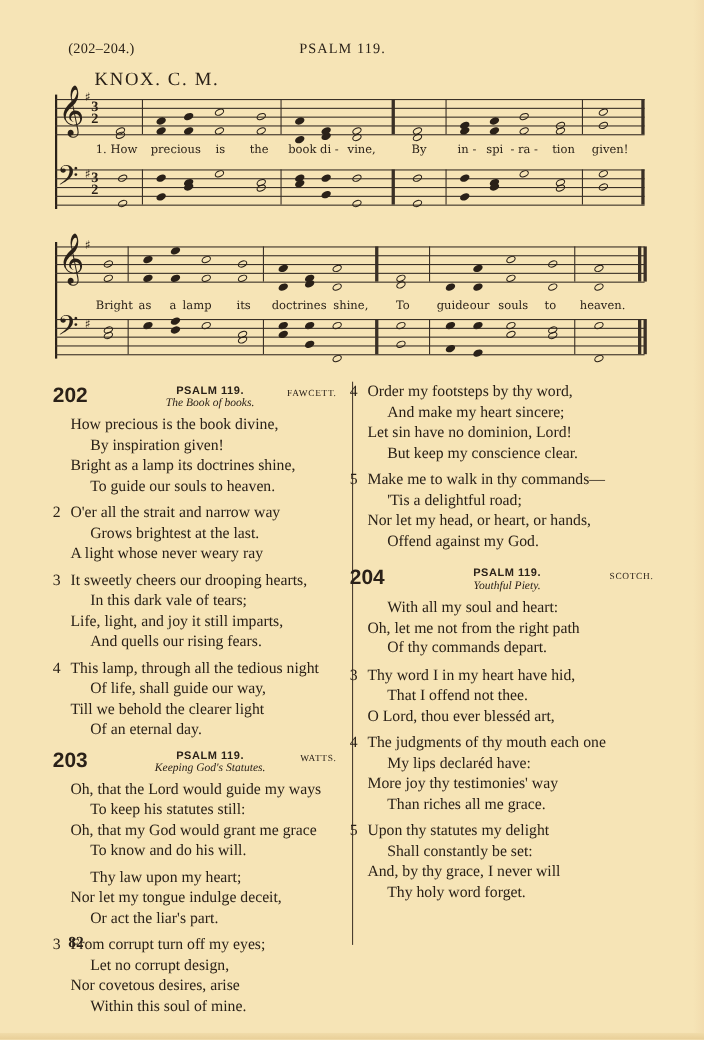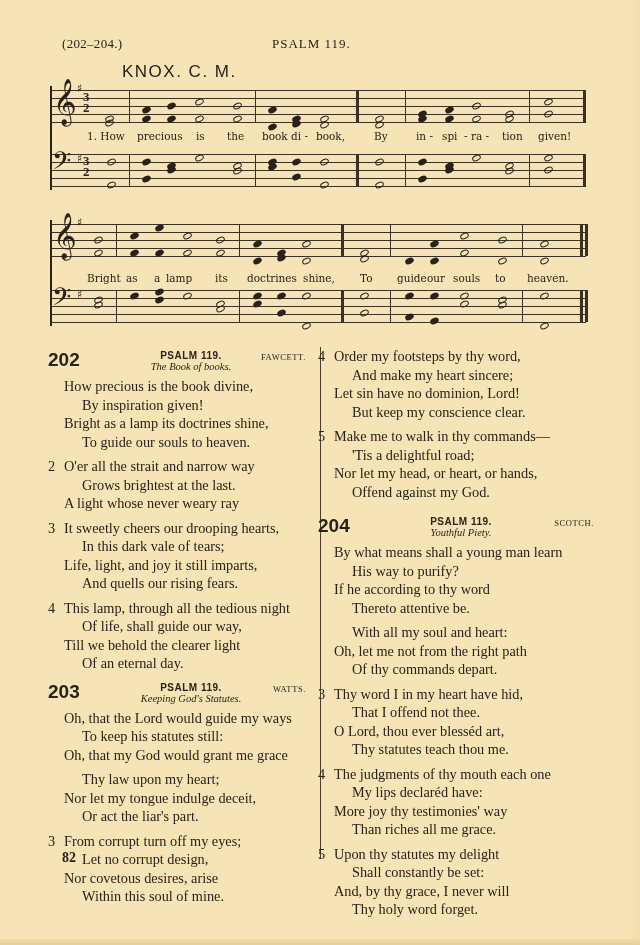--- a/index.html
+++ b/index.html
@@ -8,21 +8,21 @@
     background:#f6e4b6;
     position:relative;
     font-family:"Liberation Serif", "DejaVu Serif", serif;
     color:#2a2118;
   }
   .page-edge { position:absolute; left:0; right:0; bottom:0; height:6px; background:linear-gradient(#f1dcaa,#e8cf98); }
   .right-edge { position:absolute; top:0; bottom:0; right:0; width:10px; background:linear-gradient(90deg,#f6e4b6,#f2dcae); }
 
   .running-head { position:absolute; top:36px; left:62px; font-size:13px; letter-spacing:0.3px; }
   .running-title { position:absolute; top:36px; left:272px; font-size:13px; letter-spacing:1px; }
-  .tune-name { position:absolute; top:62px; left:86px; font-size:17px; letter-spacing:1.5px; font-family:Liberation Sans, sans-serif;margin-left:36px; }
+  .tune-name { position:absolute; top:62px; left:86px; font-size:17px; letter-spacing:1.5px; font-family:Liberation Serif, serif; }
 
   .system { position:absolute; left:50px; width:536px; }
   .staff { position:absolute; left:0; right:0; height:32px; }
   .staff .line { position:absolute; left:0; right:0; height:1px; background:#3a3026; }
   .barline { position:absolute; width:1px; background:#3a3026; }
   .barline.thick { width:3px; }
   .sys-brace { position:absolute; left:0; width:2px; background:#2a2118; }
   .clef { position:absolute; font-family:"DejaVu Sans", sans-serif; color:#2a2118; }
   .timesig { position:absolute; font-size:13px; line-height:11px; font-weight:bold; text-align:center; }
   .keysig { position:absolute; font-size:11px; font-family:"DejaVu Sans",sans-serif; }
@@ -158,21 +158,21 @@
   <div class="note open" style="left:494px;top:71px"></div>
     <div class="note open" style="left:494px;top:83px"></div>
 
   <div class="lyrics" style="top:46px;">
     <span style="left:37px">1. How</span>
     <span style="left:87px">precious</span>
     <span style="left:146px">is</span>
     <span style="left:177px">the</span>
     <span style="left:212px">book</span>
     <span style="left:241px">di -</span>
-    <span style="left:266px">book,</span>
+    <span style="left:266px">vine,</span>
     <span style="left:324px">By</span>
     <span style="left:366px">in -</span>
     <span style="left:392px">spi</span>
     <span style="left:414px">- ra -</span>
     <span style="left:452px">tion</span>
     <span style="left:488px">given!</span>
   </div>
 </div>
 
 <div class="system" id="sys2" style="top:218px;height:112px;">
@@ -322,20 +322,21 @@
     <div class="hymn-head">
       <span class="hymn-num">203</span>
       <span class="hymn-psalm">PSALM 119.</span>
       <span class="hymn-sub">Keeping God's Statutes.</span>
       <span class="hymn-author">WATTS.</span>
     </div>
     <div class="stanza">
       <div class="ln odd">Oh, that the Lord would guide my ways</div>
       <div class="ln even">To keep his statutes still:</div>
       <div class="ln odd">Oh, that my God would grant me grace</div>
+      <div class="ln even">To know and do his will.</div>
     </div>
     <div class="stanza">
       <div class="ln even">Thy law upon my heart;</div>
       <div class="ln odd">Nor let my tongue indulge deceit,</div>
       <div class="ln even">Or act the liar's part.</div>
     </div>
     <div class="stanza">
       <div class="ln odd"><span class="vnum">3</span><span>From corrupt turn off my eyes;</span></div>
       <div class="ln even">Let no corrupt design,</div>
       <div class="ln odd">Nor covetous desires, arise</div>
@@ -361,35 +362,28 @@
   </div>
 
   <div>
     <div class="hymn-head">
       <span class="hymn-num">204</span>
       <span class="hymn-psalm">PSALM 119.</span>
       <span class="hymn-sub">Youthful Piety.</span>
       <span class="hymn-author">SCOTCH.</span>
     </div>
     <div class="stanza">
-      <div class="ln odd">By what means shall a young man learn</div>
-      <div class="ln even">His way to purify?</div>
-      <div class="ln odd">If he according to thy word</div>
-      <div class="ln even">Thereto attentive be.</div>
-    </div>
-    <div class="stanza">
       <div class="ln even">With all my soul and heart:</div>
       <div class="ln odd">Oh, let me not from the right path</div>
       <div class="ln even">Of thy commands depart.</div>
     </div>
     <div class="stanza">
       <div class="ln odd"><span class="vnum">3</span><span>Thy word I in my heart have hid,</span></div>
       <div class="ln even">That I offend not thee.</div>
       <div class="ln odd">O Lord, thou ever blesséd art,</div>
-      <div class="ln even">Thy statutes teach thou me.</div>
     </div>
     <div class="stanza">
       <div class="ln odd"><span class="vnum">4</span><span>The judgments of thy mouth each one</span></div>
       <div class="ln even">My lips declaréd have:</div>
       <div class="ln odd">More joy thy testimonies' way</div>
       <div class="ln even">Than riches all me grace.</div>
     </div>
     <div class="stanza">
       <div class="ln odd"><span class="vnum">5</span><span>Upon thy statutes my delight</span></div>
       <div class="ln even">Shall constantly be set:</div>

